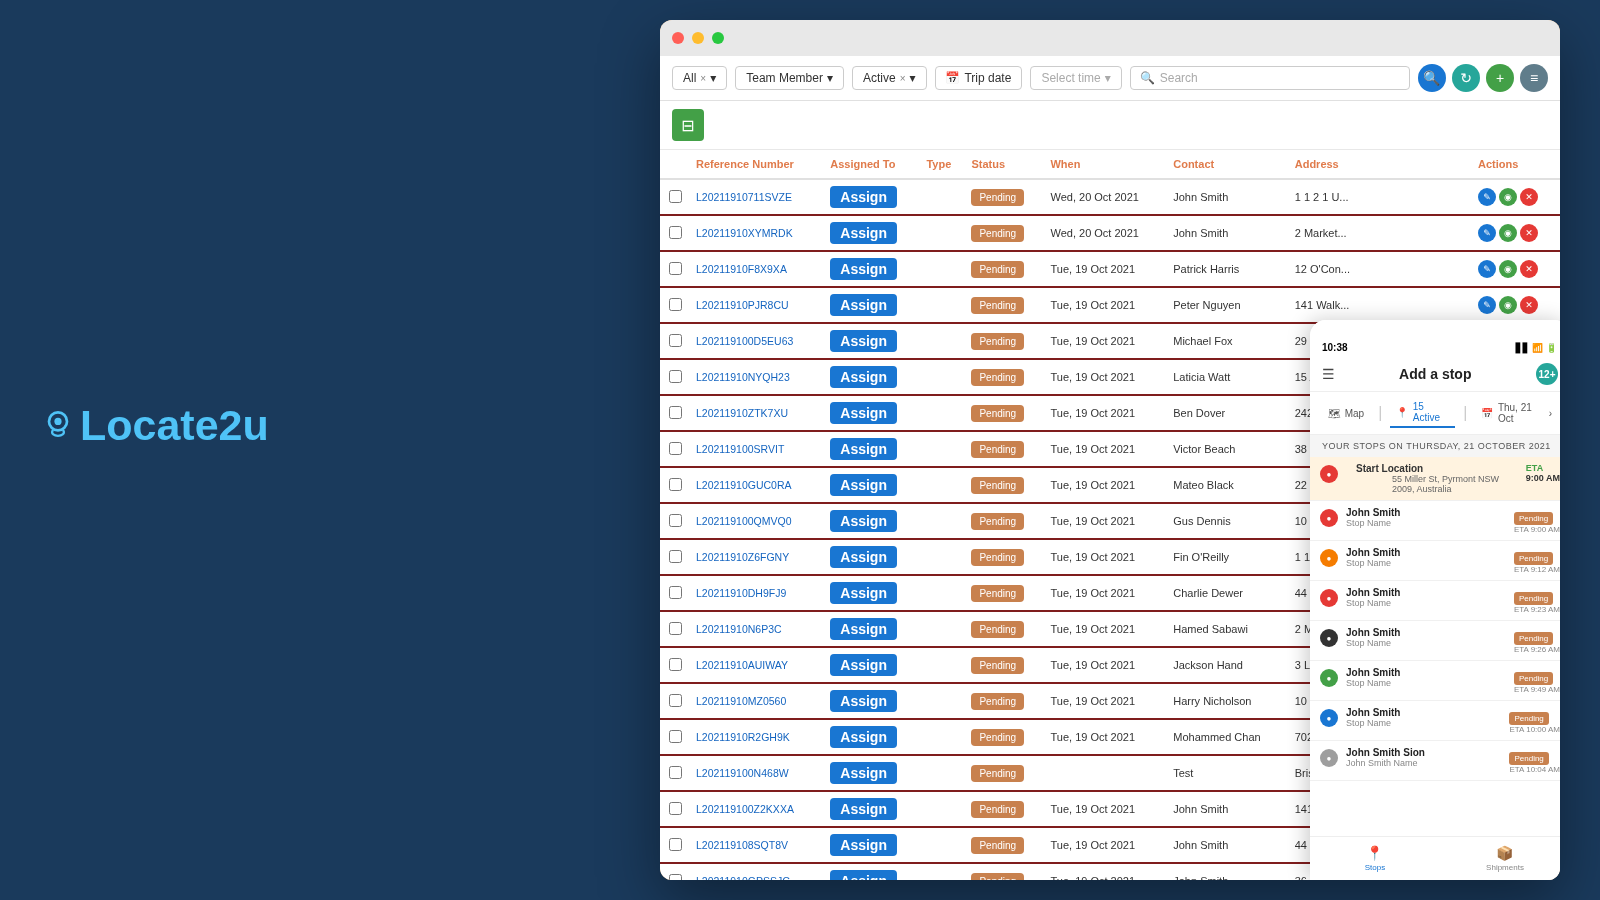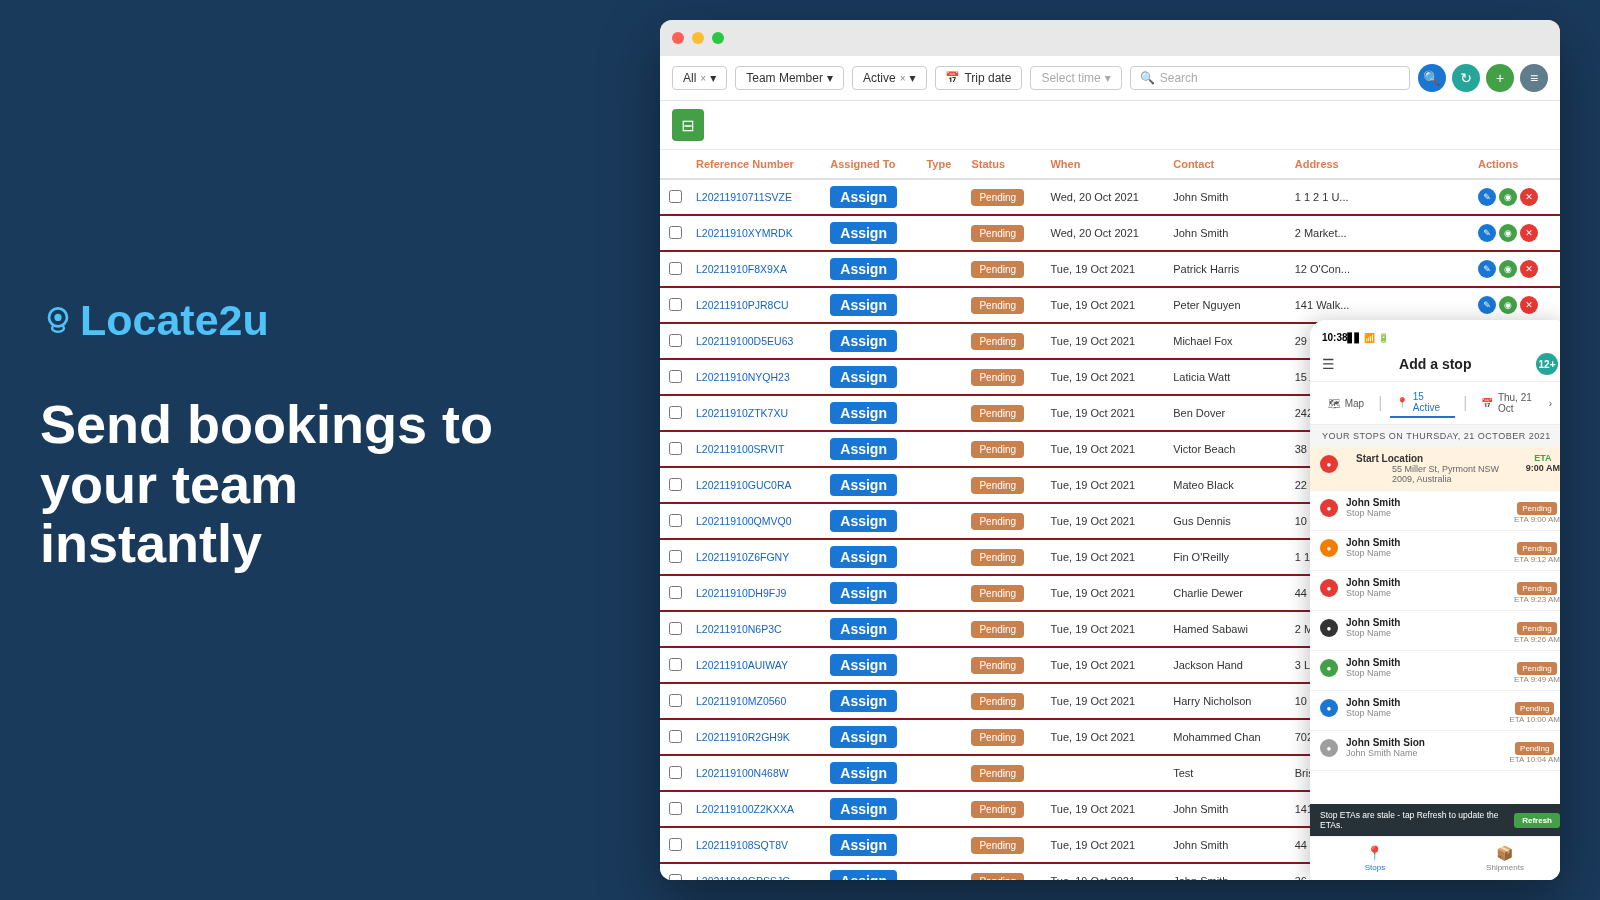--- a/index.html
+++ b/index.html
@@ -269,23 +269,24 @@
       width: 260px;
       height: 560px;
       background: white;
       border-radius: 16px 16px 0 0;
       box-shadow: -4px 0 20px rgba(0,0,0,0.2);
       overflow: hidden;
       z-index: 10;
     }
     .phone-status-bar {
       background: white;
-      padding: 12px 12px 4px;
-      display: flex;
-      align-items: center;
+      padding: 22px 12px 4px;
+      display: flex;
+      align-items: center;
+      justify-content: space-between;
       font-size: 10px;
       font-weight: 600;
     }
     .status-icons {
       display: flex;
       align-items: center;
       gap: 3px;
       font-size: 9px;
     }
     .phone-header {
@@ -383,21 +384,21 @@
     .stop-name {
       font-size: 10px;
       font-weight: 600;
       color: #222;
     }
     .stop-sub {
       font-size: 9px;
       color: #888;
     }
     .stop-right {
-      text-align: center;
+      text-align: left;
     }
     .stop-pending {
       background: #c8814e;
       color: white;
       border-radius: 3px;
       padding: 2px 5px;
       font-size: 8px;
     }
     .stop-eta {
       font-size: 8px;
@@ -501,21 +502,20 @@
     <svg class="logo-icon" viewBox="0 0 40 40" fill="none" xmlns="http://www.w3.org/2000/svg">
       <circle cx="20" cy="16" r="10" fill="none" stroke="#4fc3f7" stroke-width="3"></circle>
       <circle cx="20" cy="16" r="4" fill="#4fc3f7"></circle>
       <path d="M14 26 C10 34 30 34 26 26" stroke="#4fc3f7" stroke-width="2.5" fill="none" stroke-linecap="round"></path>
     </svg>
     <span class="logo-text">
       <span style="color: #4fc3f7;">Locate</span><span>2u</span>
     </span>
   </div>
 
-  <h1 class="headline">Send bookings to your team instantly</h1>
 </div>
 
 <div class="browser-window">
   <div class="browser-titlebar">
     <div class="traffic-light tl-red"></div>
     <div class="traffic-light tl-yellow"></div>
     <div class="traffic-light tl-green"></div>
   </div>
 
   <div class="app-content">
@@ -1087,24 +1087,20 @@
         <div class="stop-sub">John Smith Name</div>
       </div>
       <div class="stop-right">
         <span class="stop-pending">Pending</span>
         <div class="stop-eta">ETA  10:04 AM</div>
       </div>
     </div>
         </div>
     </div>
 
-    <div class="refresh-banner">
-      <span style="flex:1; margin-right:8px;">Stop ETAs are stale - tap Refresh to update the ETAs.</span>
-      <button class="refresh-btn">Refresh</button>
-    </div>
 
     <div class="phone-bottom-nav">
       <div class="nav-item active">
         <span class="nav-icon">📍</span>
         <span>Stops</span>
       </div>
       <div class="nav-item">
         <span class="nav-icon">📦</span>
         <span>Shipments</span>
       </div>

